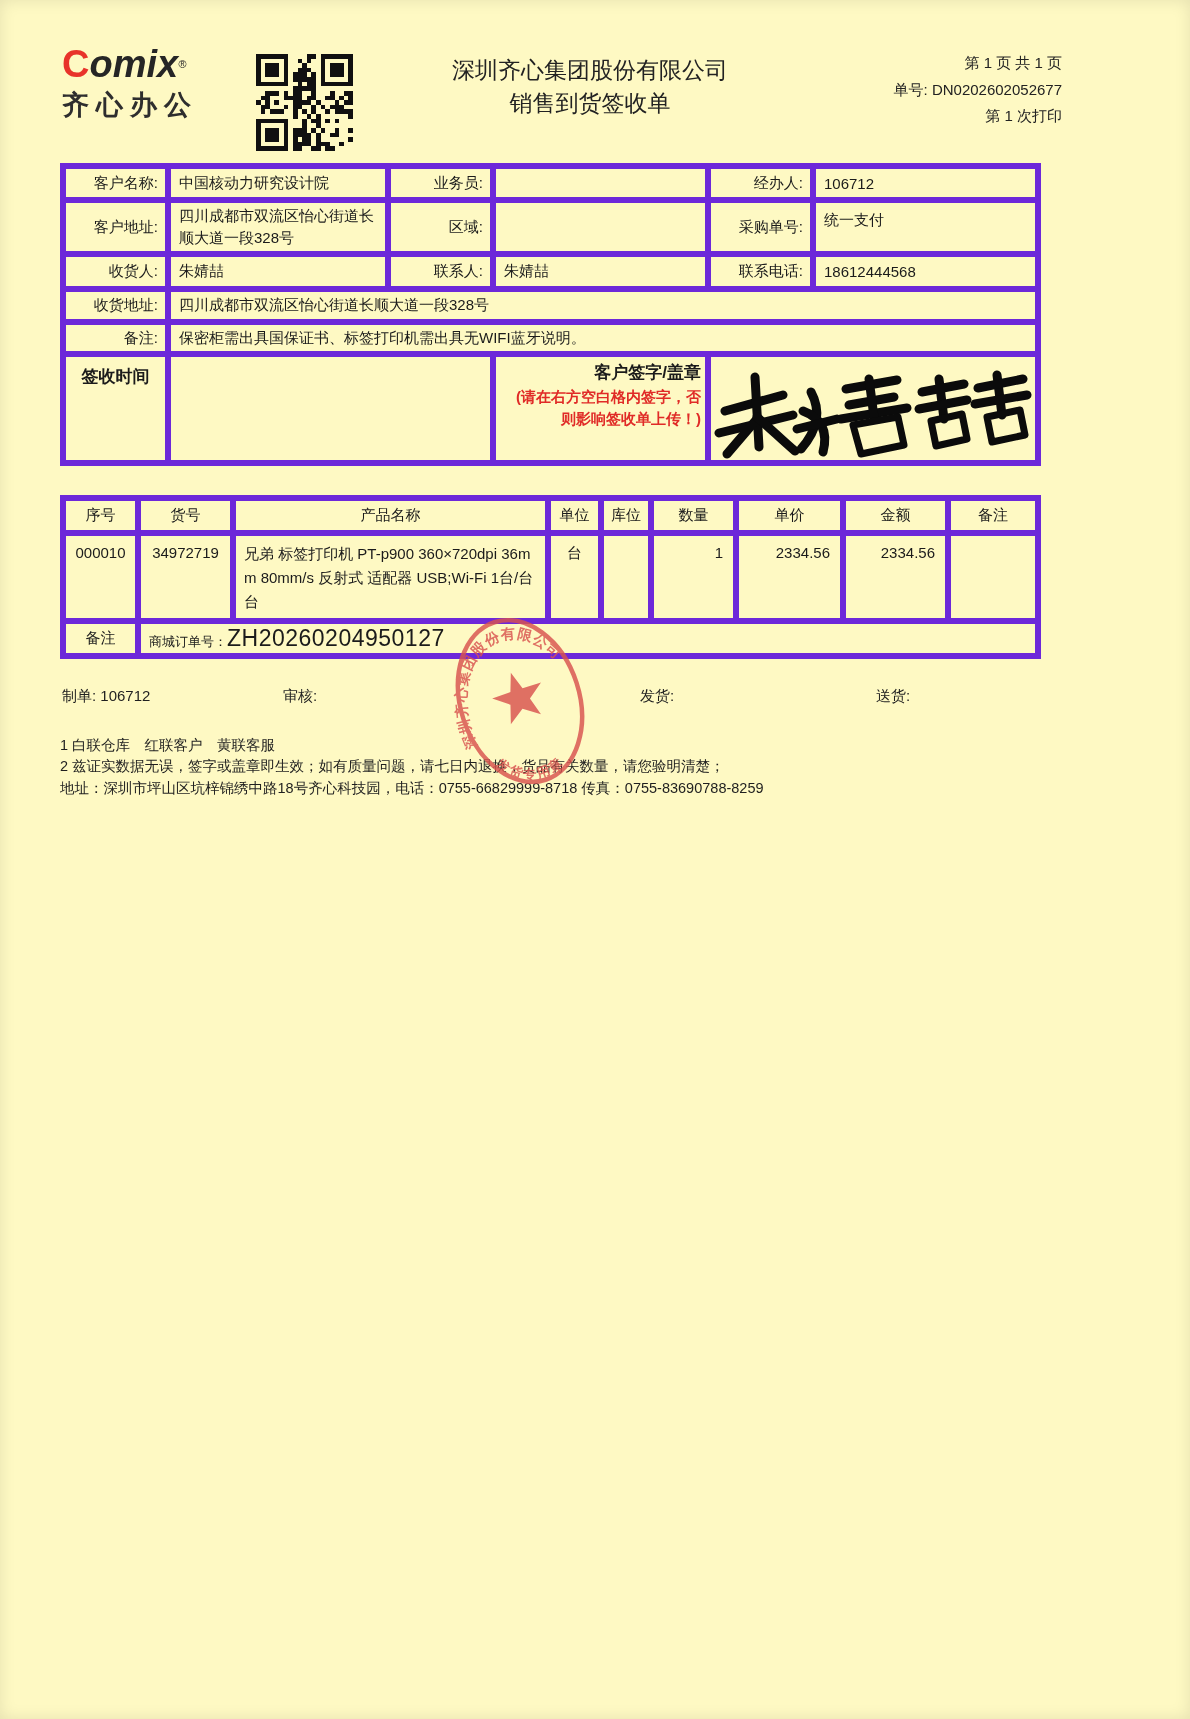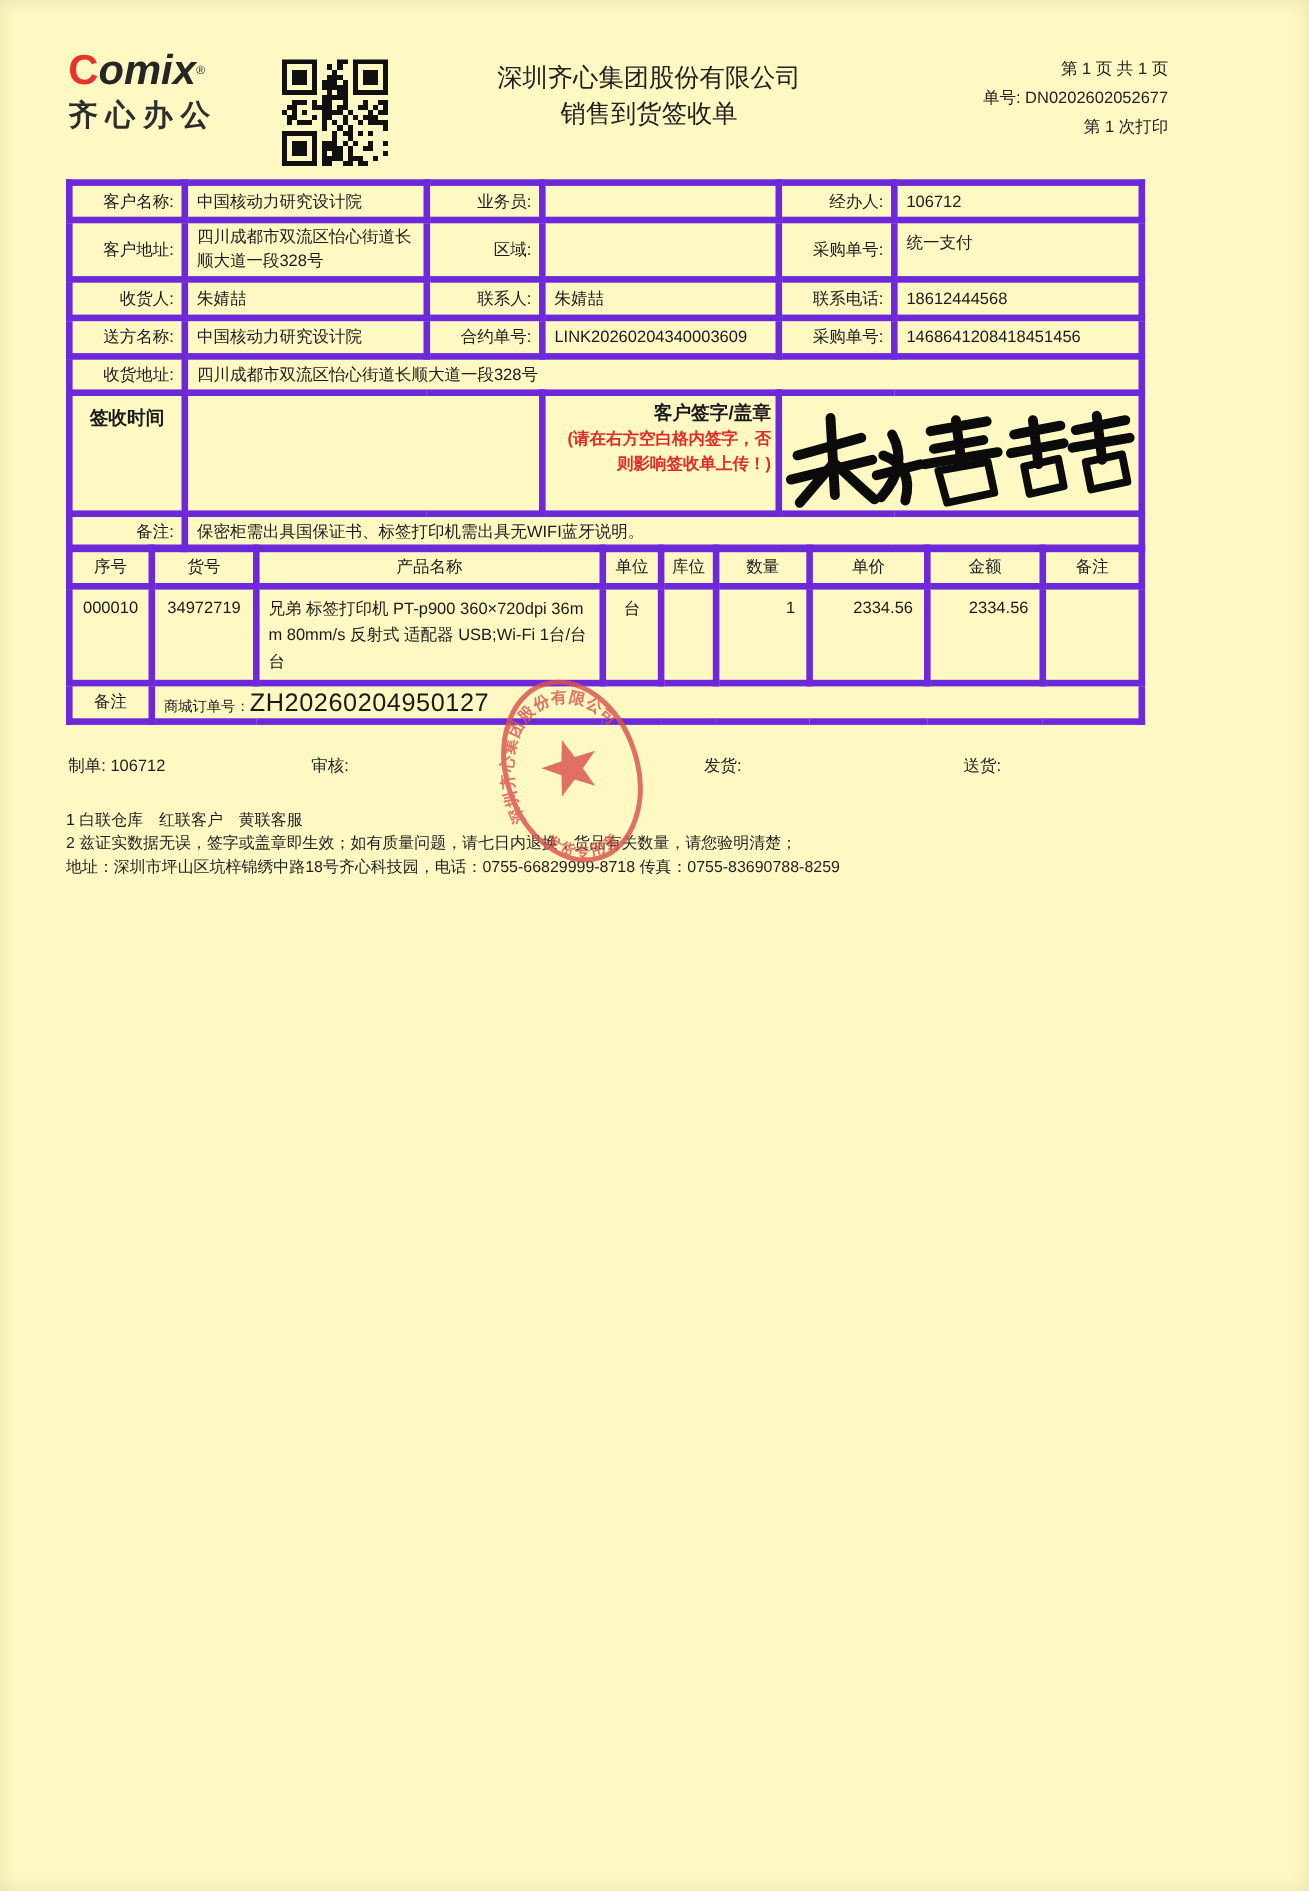--- a/index.html
+++ b/index.html
@@ -231,31 +231,27 @@
       <td class="val" style="vertical-align:top;padding-top:8px;">统一支付</td>
     </tr>
     <tr style="height:35px">
       <td class="lbl">收货人:</td>
       <td class="val">朱婧喆</td>
       <td class="lbl">联系人:</td>
       <td class="val">朱婧喆</td>
       <td class="lbl">联系电话:</td>
       <td class="val">18612444568</td>
     </tr>
-    <tr style="height:35px">
-      <td class="lbl">送方名称:</td>
-      <td class="val">中国核动力研究设计院</td>
-      <td class="lbl">合约单号:</td>
-      <td class="val">LINK20260204340003609</td>
-      <td class="lbl">采购单号:</td>
-      <td class="val">1468641208418451456</td>
-    </tr>
     <tr style="height:33px">
       <td class="lbl">收货地址:</td>
       <td class="val" colspan="5">四川成都市双流区怡心街道长顺大道一段328号</td>
+    </tr>
+    <tr style="height:32px">
+      <td class="lbl">备注:</td>
+      <td class="val" colspan="5">保密柜需出具国保证书、标签打印机需出具无WIFI蓝牙说明。</td>
     </tr>
     <tr style="height:102px">
       <td class="sign-time">签收时间</td>
       <td colspan="2"></td>
       <td class="sign-head-cell">
         <div class="sign-head">客户签字/盖章</div>
         <div class="sign-note">(请在右方空白格内签字，否则影响签收单上传！)</div>
       </td>
       <td colspan="2" class="sign-cell">
         <svg class="sig-svg" viewBox="0 0 328 98" fill="none" stroke="#0b0b0b" stroke-width="9" stroke-linecap="round" stroke-linejoin="round" aria-label="朱婧喆">
@@ -276,24 +272,20 @@
           <path d="M211,33 L253,25"></path>
           <path d="M208,50 L256,41"></path>
           <path d="M220,62 L251,55 L256,80 L225,87 Z" stroke-width="7"></path>
           <path d="M286,16 L291,56"></path>
           <path d="M267,29 L312,20"></path>
           <path d="M264,45 L316,36"></path>
           <path d="M276,58 L309,51 L314,76 L281,83 Z" stroke-width="7"></path>
         </svg>
       </td>
     </tr>
-    <tr style="height:32px">
-      <td class="lbl">备注:</td>
-      <td class="val" colspan="5">保密柜需出具国保证书、标签打印机需出具无WIFI蓝牙说明。</td>
-    </tr>
   </tbody>
     </table>
 
   <table class="items-table">
     <colgroup>
         <col style="width:75px">
         <col style="width:95px">
         <col style="width:315px">
         <col style="width:53px">
         <col style="width:50px">

